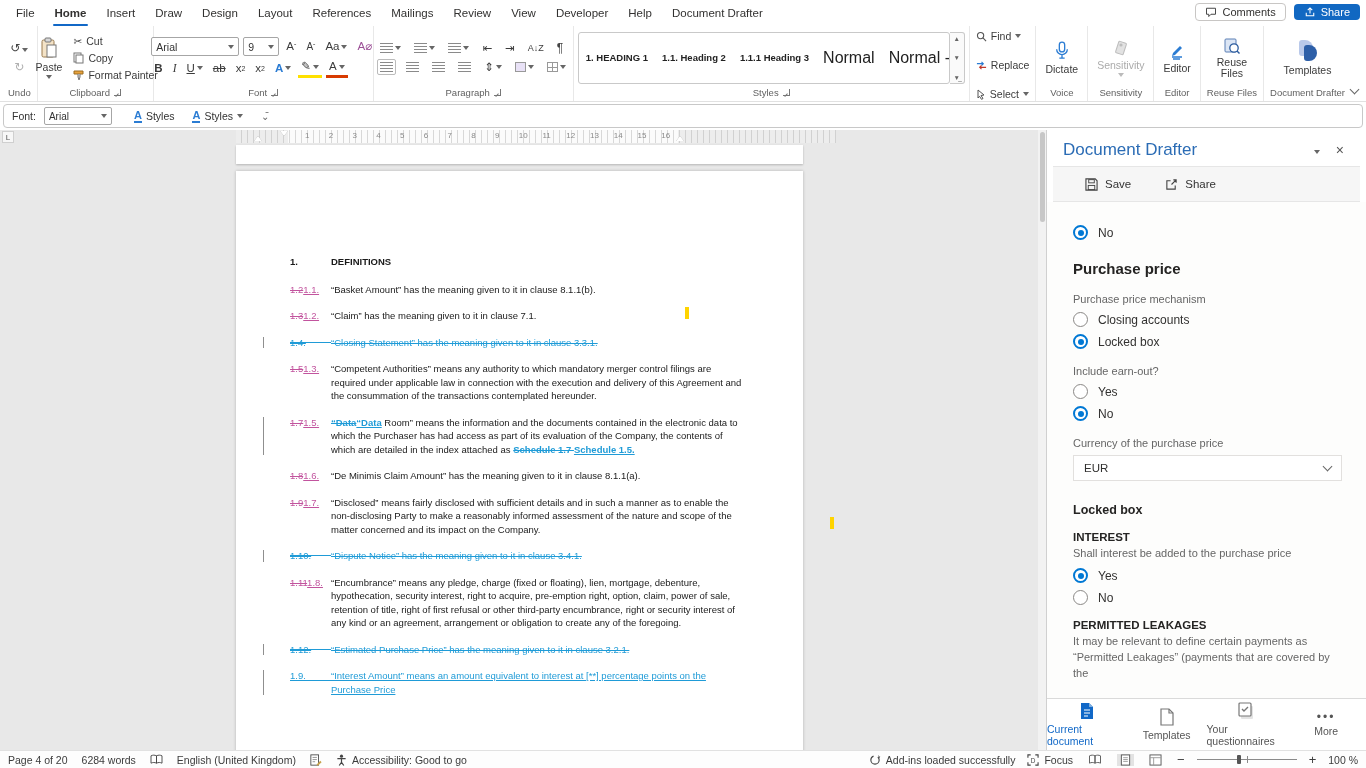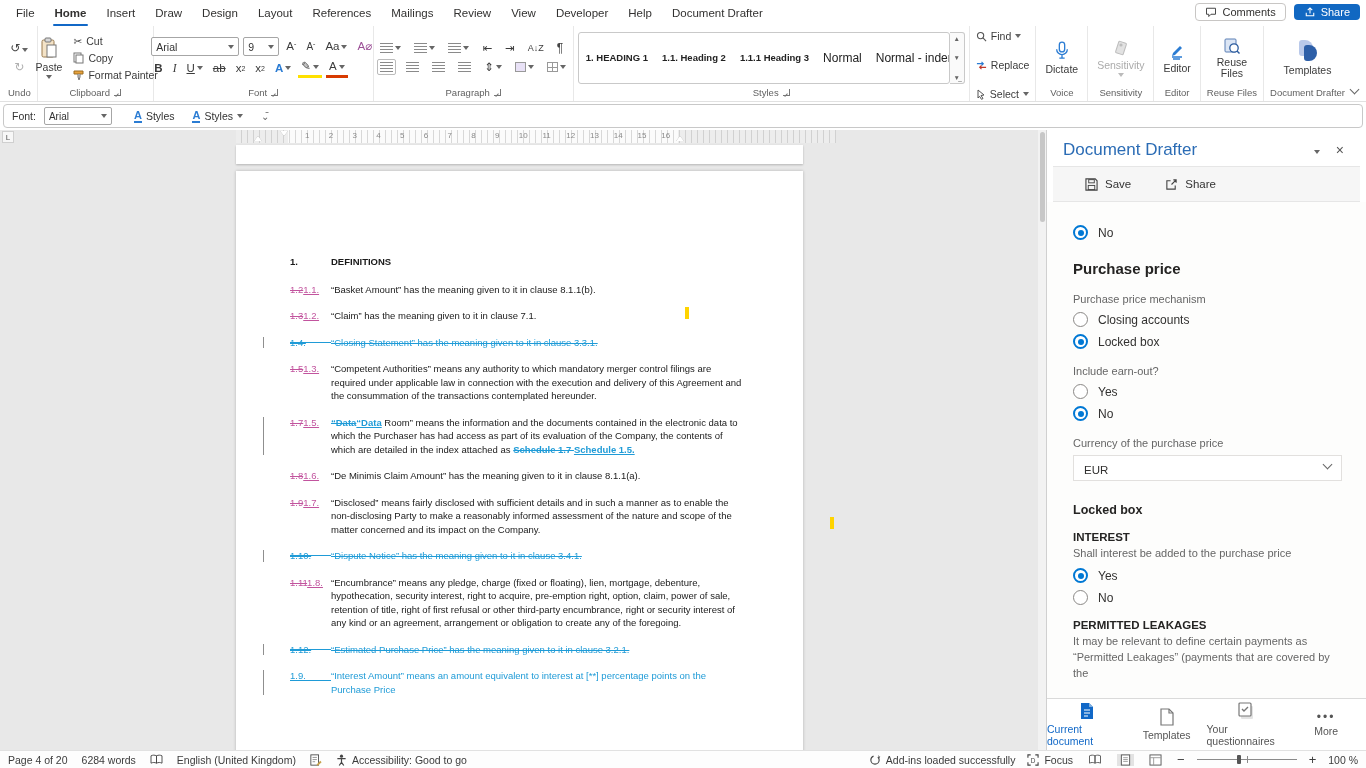--- a/index.html
+++ b/index.html
@@ -38,21 +38,21 @@
   .strike{text-decoration:line-through;}
   .fxA{color:#2b7cd3;font-weight:bold;}
   .hl{border-bottom:3px solid #ffe100;}
   .fc{border-bottom:3px solid #d83b01;}
   .lines{width:13px;height:10px;background:repeating-linear-gradient(#8a8a8a 0 1px,transparent 1px 3px);display:inline-block;}
   .pilcrow{font-size:12px;color:#444;}
 
   
   .gallery{display:flex;align-items:stretch;height:52px;margin:2px 0;}
   .gallerybox{border:1px solid #c9c9c9;border-radius:3px;background:#fff;display:flex;align-items:center;width:372px;overflow:hidden;}
-  .styleitem{flex:1;text-align:center;font-size:12px;color:#222;white-space:nowrap;padding:0 7px;}
+  .styleitem{flex:1;text-align:center;font-size:16px;color:#222;white-space:nowrap;padding:0 7px;}
   .styleitem.hd{font-weight:bold;font-size:9.5px;}
   .galscroll{display:flex;flex-direction:column;justify-content:space-between;padding:2px 1px;border:1px solid #c9c9c9;border-left:none;border-radius:0 3px 3px 0;background:#fafafa;}
   .galscroll span{font-size:6.5px;color:#666;line-height:7px;text-align:center;width:12px;}
 
   
   .quickrow{height:28px;background:#fff;display:flex;align-items:center;padding:0 3px;}
   .quickbar{flex:1;height:24px;border:1px solid #c8c8c8;border-radius:4px;display:flex;align-items:center;gap:8px;padding:0 8px;background:#fff;}
   .quickbar .lbl{font-size:10.5px;color:#333;}
   .qcombo{width:68px;height:18px;border:1px solid #a6a6a6;border-radius:2px;font-size:10px;color:#333;display:flex;align-items:center;justify-content:space-between;padding:0 4px;background:#fff;}
   .qbtn{display:flex;align-items:center;gap:4px;font-size:10.5px;color:#333;}
@@ -75,21 +75,21 @@
   .doccontent{padding:84px 55px 0 0;font-size:9.5px;line-height:13.5px;color:#1a1a1a;}
   .para{position:relative;padding-left:95px;text-indent:-41px;margin-bottom:13px;}
   .para.heading{font-weight:bold;margin-bottom:14px;}
   .para.bar::before{content:'';position:absolute;left:27px;top:1px;bottom:1px;width:1px;background:#8f8f8f;}
   .numcol{display:inline-block;width:41px;text-indent:0;}
   .numcol.del{background:linear-gradient(#1f9bd7,#1f9bd7) 0 6px/100% 1px no-repeat;}
   .numcol.ins{background:linear-gradient(#1f9bd7,#1f9bd7) 0 11px/100% 1px no-repeat;}
   .sg-n{color:#1a1a1a;}
   .sg-b{color:#1a1a1a;font-weight:bold;}
   .sg-db{color:#1f9bd7;text-decoration:line-through;}
-  .sg-ib{color:#1f9bd7;}
+  .sg-ib{color:#1f9bd7;text-decoration:underline;}
   .sg-dbb{color:#1f9bd7;font-weight:bold;text-decoration:line-through;}
   .sg-ibb{color:#1f9bd7;font-weight:bold;text-decoration:underline;}
   .sg-dp{color:#c2549e;text-decoration:line-through;margin-right:0;}
   .sg-ip{color:#c2549e;text-decoration:underline;}
   .ymark{position:absolute;width:4px;height:12px;background:#ffd400;}
   .vscroll{position:absolute;right:0;top:0;bottom:0;width:8px;background:#f2f2f2;}
   .vscroll .thumb{position:absolute;top:2px;left:1.5px;width:5px;height:90px;background:#c7c7c7;border-radius:3px;}
 
   
   .panel{width:320px;background:#fff;border-left:1px solid #d0d0d0;display:flex;flex-direction:column;}
@@ -101,21 +101,21 @@
   .panel-content{flex:1;overflow:hidden;padding:16px 24px 0 26px;background:#fdfdfc;}
   .radio{display:flex;align-items:center;gap:10px;margin:7px 0;font-size:12px;color:#323130;}
   .radio .dot{width:15px;height:15px;border-radius:50%;border:1px solid #8a8886;background:#fff;position:relative;flex:0 0 auto;}
   .radio.sel .dot{border:2px solid #0078d4;}
   .radio.sel .dot::after{content:'';position:absolute;inset:2.5px;border-radius:50%;background:#0078d4;}
   .pb-h1{font-size:15px;font-weight:bold;color:#252423;margin:20px 0 10px;}
   .pb-h2{font-size:12.5px;font-weight:bold;color:#252423;margin:22px 0 8px;}
   .pb-h3{font-size:11.5px;font-weight:bold;color:#252423;margin:14px 0 2px;}
   .pb-label{font-size:11px;color:#666;margin:16px 0 4px;}
   .pb-desc{font-size:11px;color:#666;line-height:16px;}
-  .pselect{height:26px;background:#fff;border:1px solid #e2e0de;border-radius:0;display:flex;align-items:flex-start;justify-content:space-between;padding:8px 10px;font-size:11.5px;color:#323130;margin:6px 0 4px;}
+  .pselect{height:26px;background:#fff;border:1px solid #e2e0de;border-radius:0;display:flex;align-items:center;justify-content:space-between;padding:1px 10px;font-size:11.5px;color:#323130;margin:6px 0 4px;}
   .chev{width:7px;height:7px;border-right:1.3px solid #666;border-bottom:1.3px solid #666;transform:rotate(45deg);display:inline-block;margin-top:-3px;}
   .panel-updatebar{height:46px;display:flex;align-items:center;justify-content:flex-end;padding:0 16px;background:#fdfdfc;border-top:1px solid #eee;}
   .btn-update{background:#0f6cbd;color:#fff;font-size:12px;border-radius:4px;height:30px;display:flex;align-items:center;gap:8px;padding:0 14px;}
   .upicon{width:11px;height:11px;border:1.5px solid #fff;border-radius:2px;}
   .panel-footer{height:52px;border-top:1px solid #dadada;display:flex;align-items:center;background:#fff;}
   .ftab{flex:1;display:flex;flex-direction:column;align-items:center;gap:3px;font-size:10.5px;color:#555;}
   .ftab.active{color:#1168c7;}
   .dots{letter-spacing:2px;font-size:12px;color:#555;line-height:10px;}
 
   

